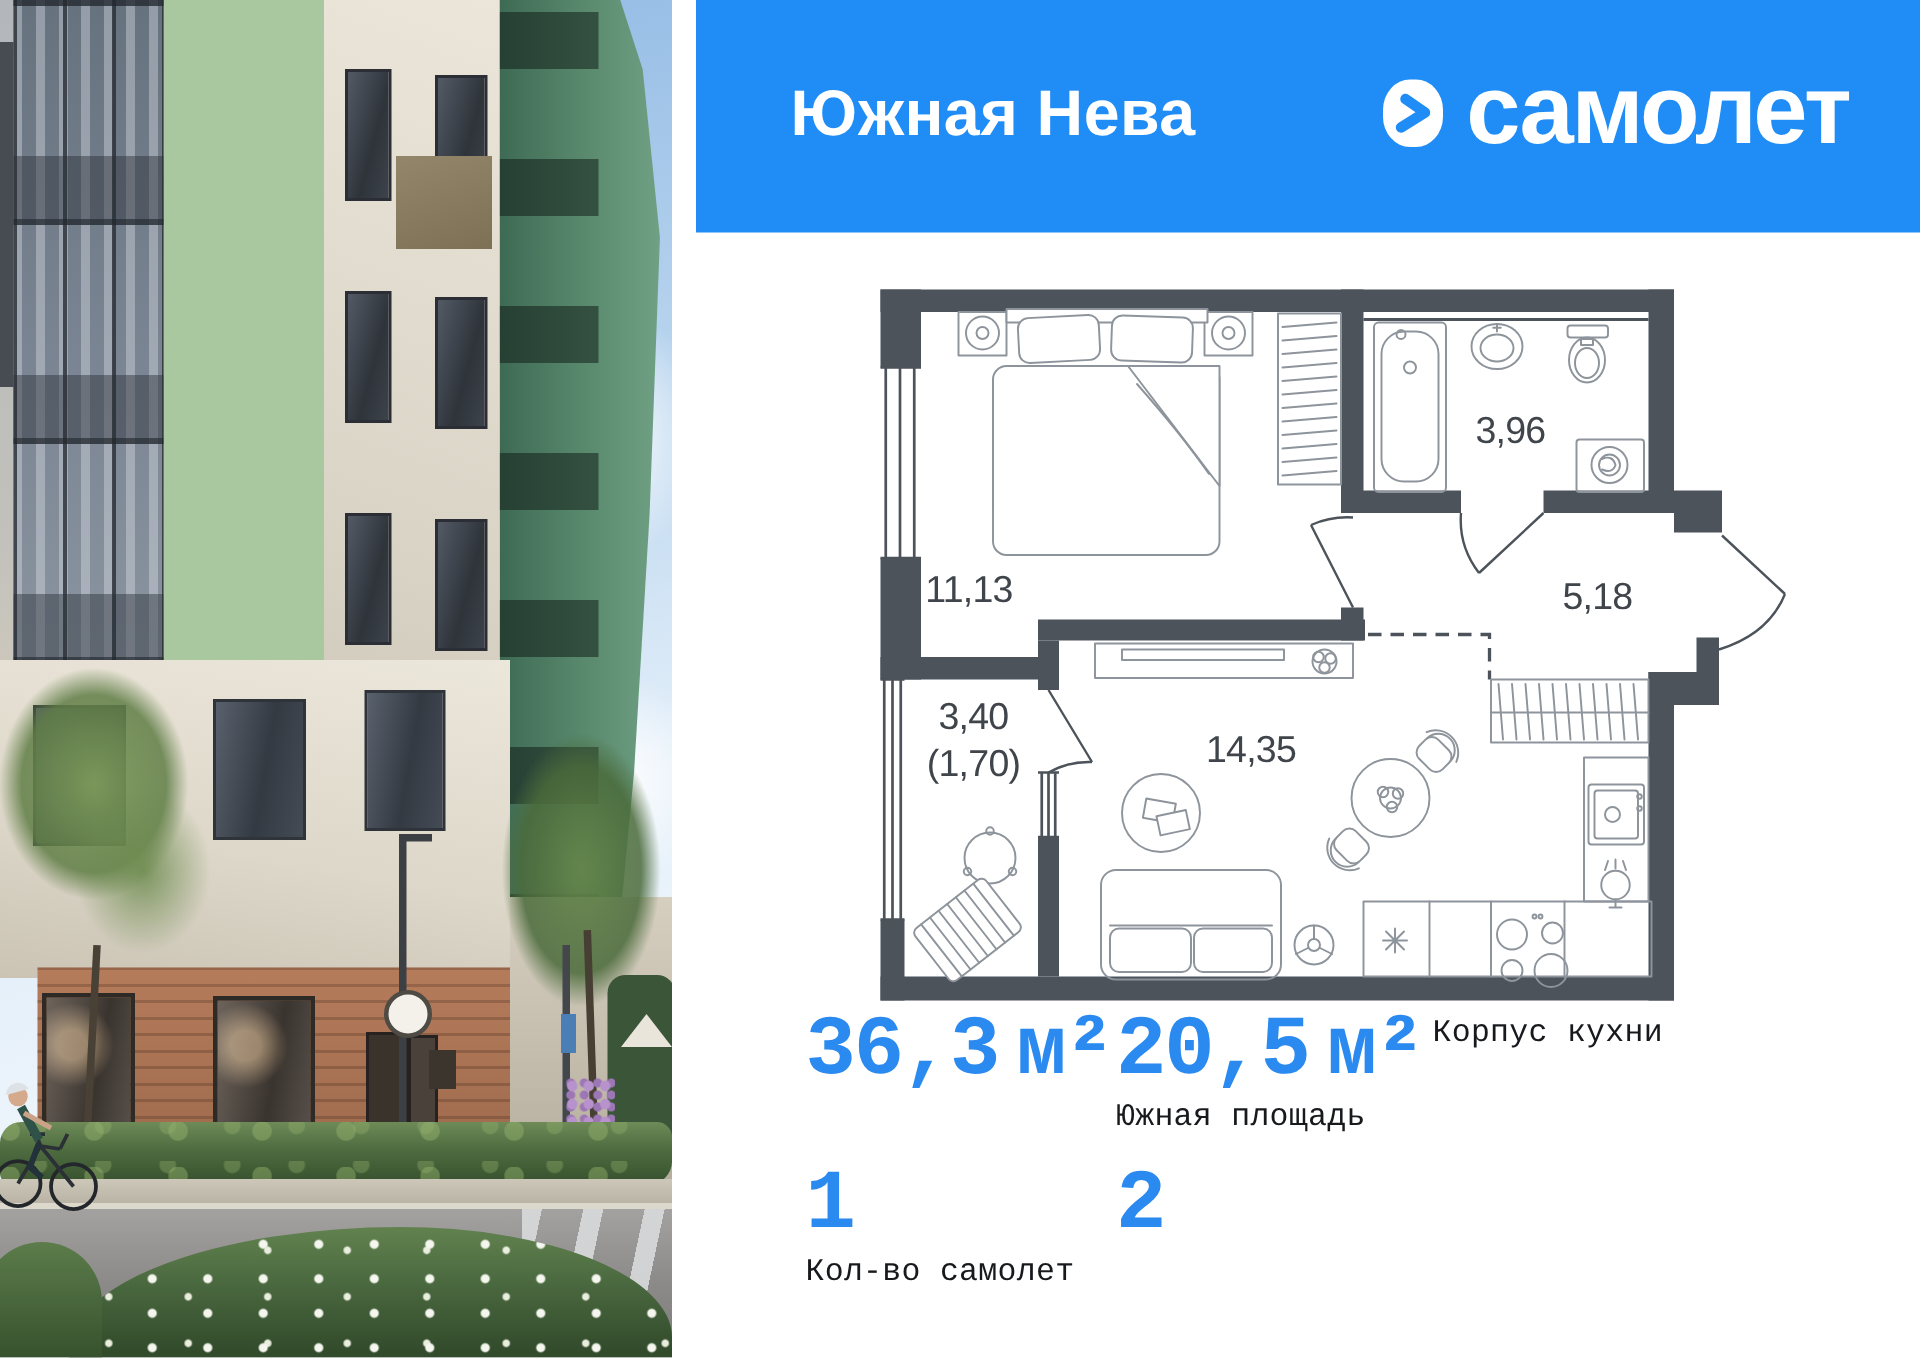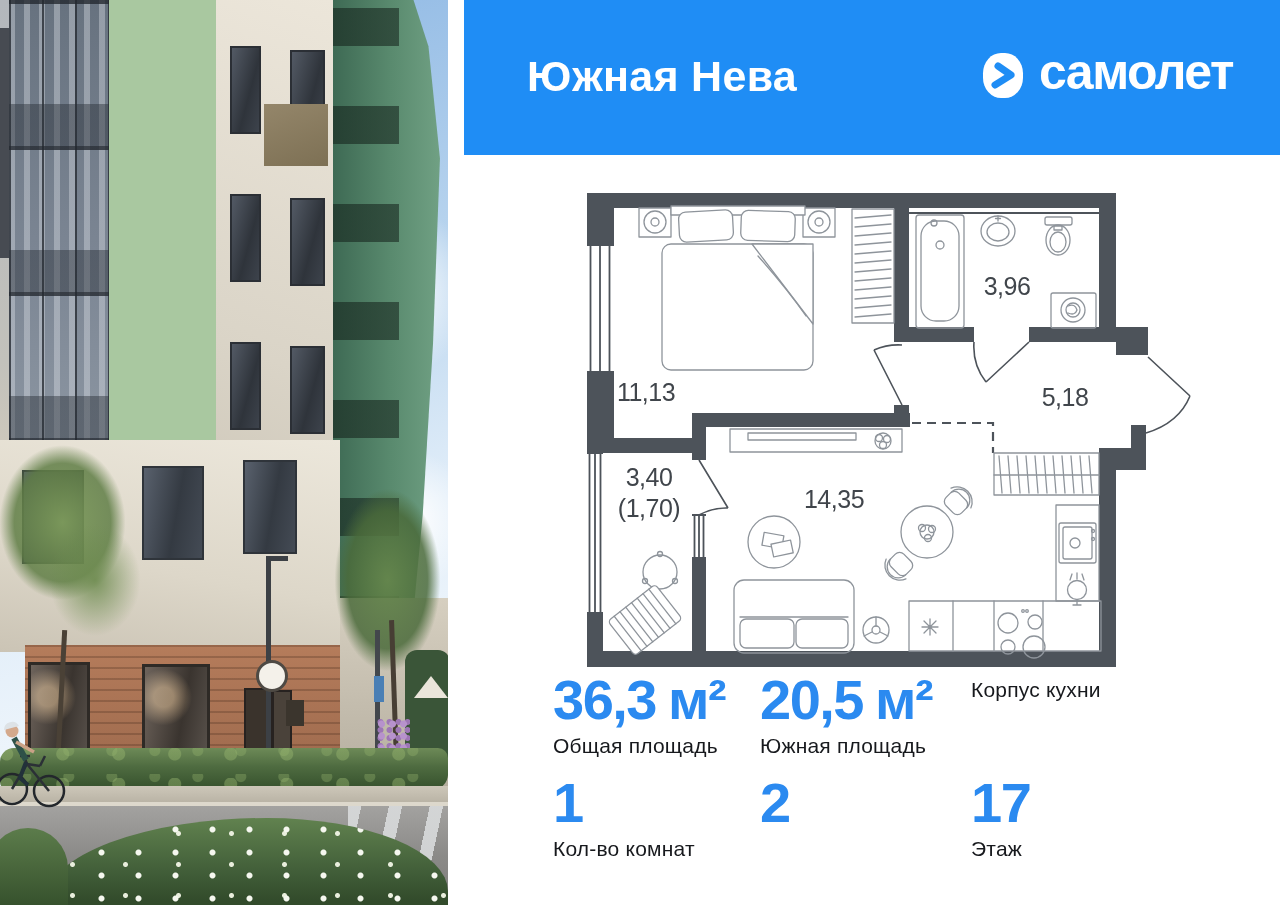--- a/index.html
+++ b/index.html
@@ -84,31 +84,31 @@
   .bush-left{left:-12px;top:828px;width:80px;height:80px;border-radius:50% 50% 0 0;
       background:linear-gradient(180deg,#5c7c4b,#35502c);}
   .cyclist{left:-6px;top:686px;width:75px;height:125px;}
 
   
   .panel{left:448px;top:0;width:704px;height:905px;background:#fff;margin-left:16px;}
   .banner{position:absolute;left:0;top:0;width:832px;height:155px;background:#1f8df5;}
   .project{position:absolute;left:63px;top:44px;font-size:43px;font-weight:700;color:#fff;letter-spacing:.3px;line-height:1.5;}
   .logo{position:absolute;right:63px;top:45px;height:60px;display:flex;align-items:center;gap:16px;}
   .mark{width:40px;height:45px;background:#fff;border-radius:45%;display:flex;align-items:center;justify-content:center;}
-  .wordmark{font-size:50px;font-weight:700;color:#fff;letter-spacing:-1.5px;line-height:1;padding-bottom:6px;}
+  .wordmark{font-size:65px;font-weight:700;color:#fff;letter-spacing:-1.5px;line-height:1;padding-bottom:6px;}
 
   .plan{position:absolute;left:118px;top:190px;width:612px;height:485px;}
   .plan .f{fill:none;stroke:#8e949b;stroke-width:1.3;stroke-linecap:round;stroke-linejoin:round;}
   .plan .fw{fill:#fff;stroke:#8e949b;stroke-width:1.3;stroke-linejoin:round;}
   .plan .d{fill:none;stroke:#4d535a;stroke-width:1.6;}
   .plan .wline{fill:none;stroke:#4d535a;stroke-width:1.8;}
   .plan .dash{fill:none;stroke:#4d535a;stroke-width:2.2;stroke-dasharray:9 6;}
   .plan text{font-family:"Liberation Sans",sans-serif;font-size:25px;fill:#40454b;letter-spacing:-.5px;text-anchor:middle;}
 
-  .stats{position:absolute;left:89px;display:grid;grid-template-columns:207px 211px auto;}
+  .stats{position:absolute;left:73px;display:grid;grid-template-columns:207px 211px auto;font-family:Liberation Mono, monospace;}
   .stats.areas{top:672px;}
   .stats.details{top:775px;}
   .val{font-size:56px;font-weight:700;color:#2b8af0;line-height:1;letter-spacing:-1.5px;white-space:nowrap;}
   .unit{margin-left:12px;}
   .lbl{margin-top:6px;font-size:21px;color:#17191d;letter-spacing:.2px;}
 </style>
 </head>
 <body>
 
 <div class="abs photo">
@@ -333,38 +333,33 @@
     <text x="425" y="105">3,96</text>
     <text x="483" y="216">5,18</text>
     <text x="252" y="318">14,35</text>
     <text x="67" y="296">3,40</text>
     <text x="67" y="327">(1,70)</text>
   </svg>
 
   <div class="stats areas">
     <div>
       <div class="val"><span>36,3</span><span class="unit">м²</span></div>
-      <div class="lbl">Общая площадь</div>
     </div>
     <div>
       <div class="val"><span>20,5</span><span class="unit">м²</span></div>
       <div class="lbl">Южная площадь</div>
     </div>
     <div>
       <div class="lbl">Корпус кухни</div>
     </div>
   </div>
 
   <div class="stats details">
     <div>
       <div class="val">1</div>
-      <div class="lbl">Кол-во комнат</div>
+      <div class="lbl">Кол-во самолет</div>
     </div>
     <div>
       <div class="val">2</div>
     </div>
-    <div>
-      <div class="val">17</div>
-      <div class="lbl">Этаж</div>
-    </div>
   </div>
 
 </div>
 
 </body></html>

